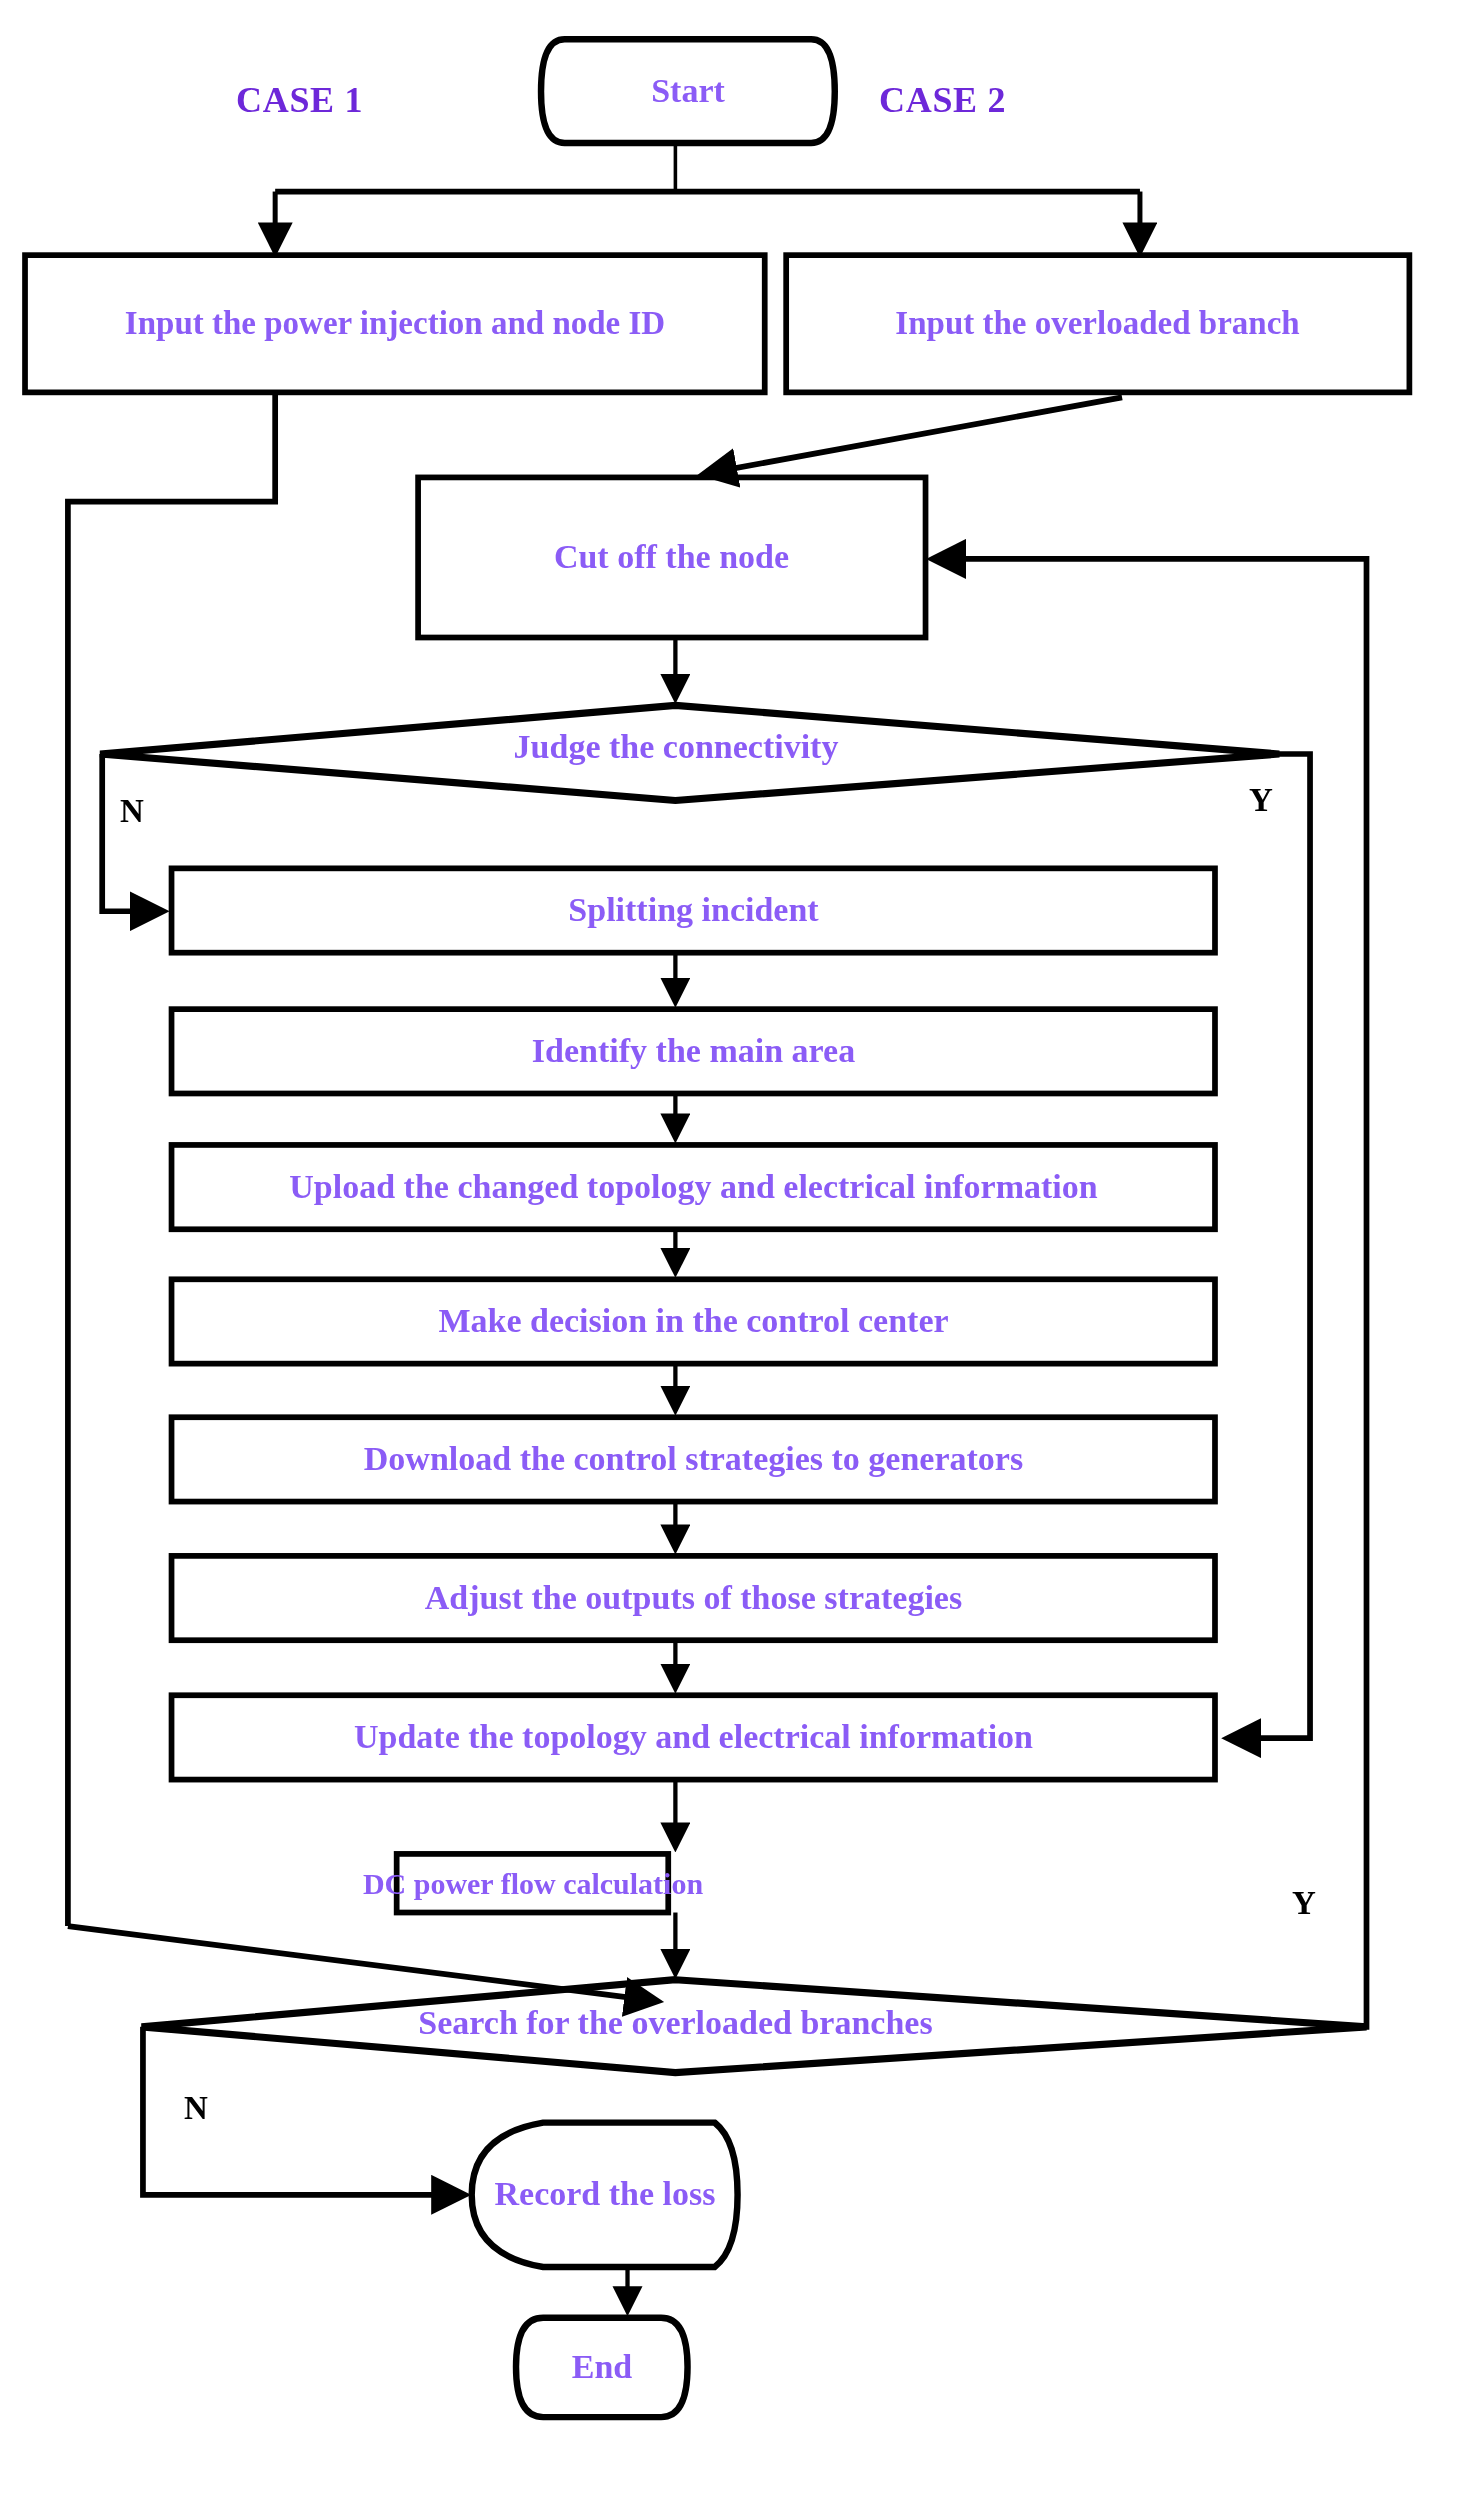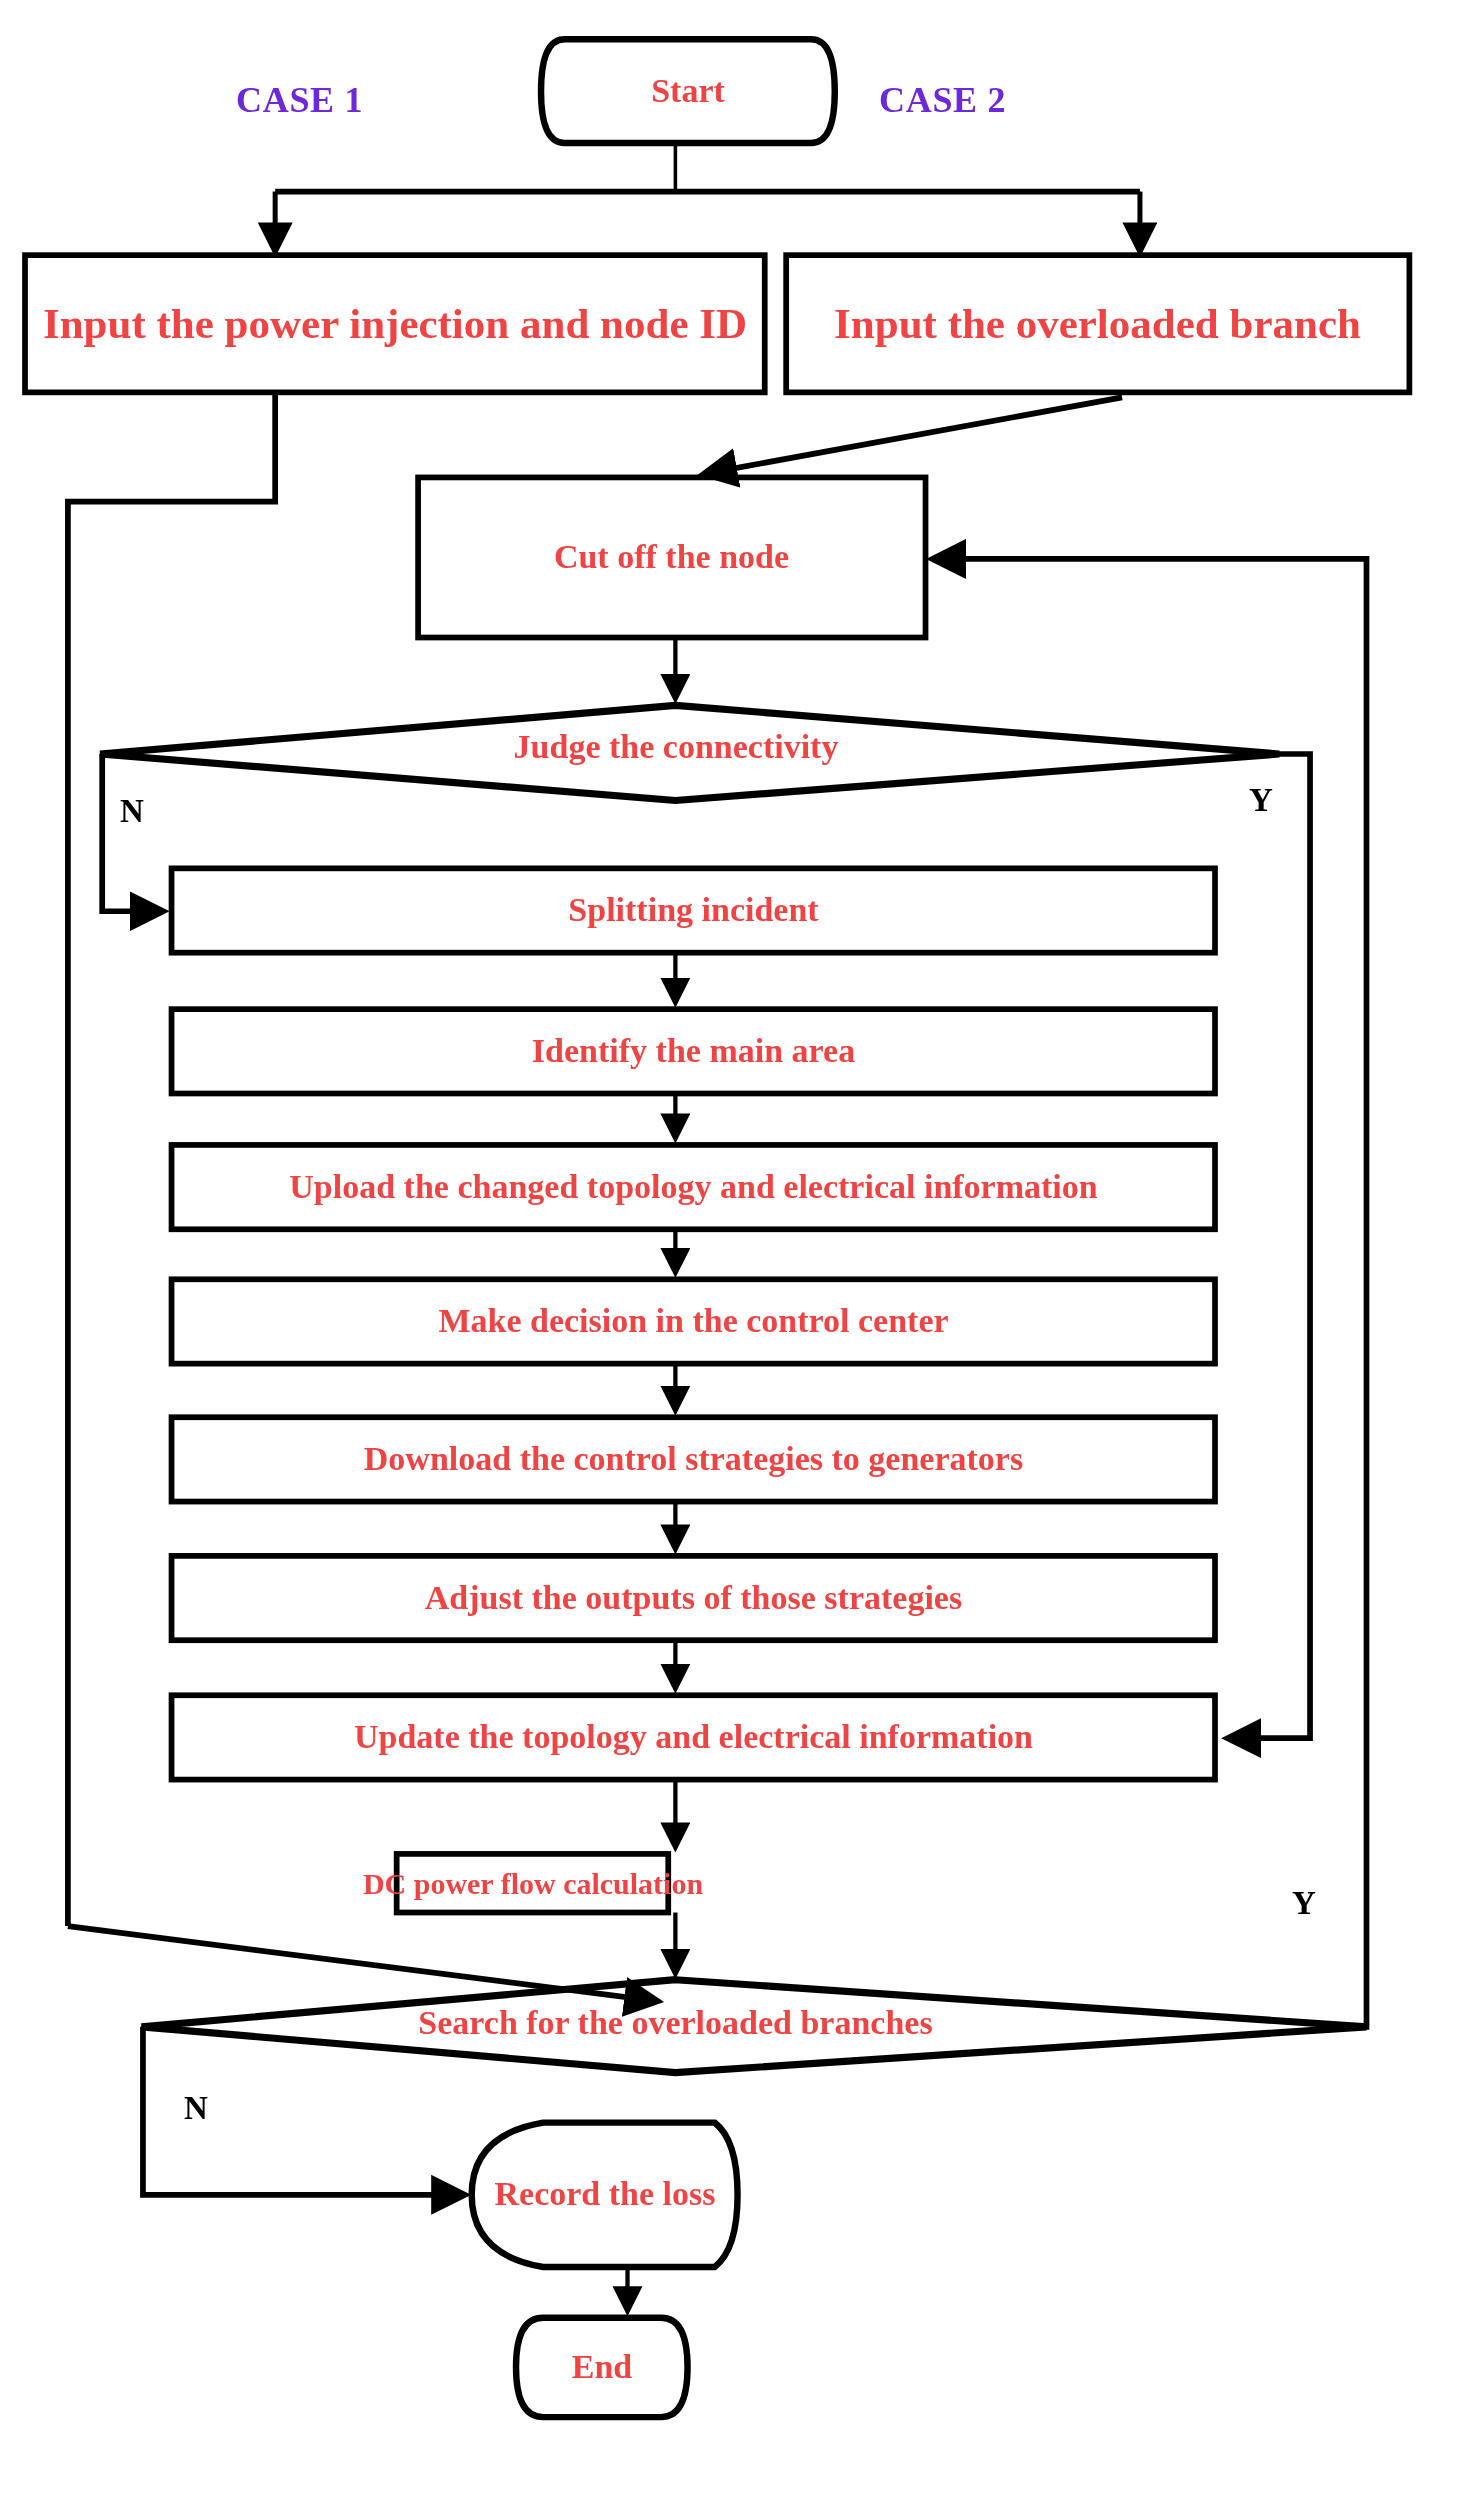--- a/index.html
+++ b/index.html
@@ -22,28 +22,28 @@
     top: 0;
     width: 1478px;
     height: 2500px;
   }
   .node-label {
     position: absolute;
     display: flex;
     align-items: center;
     justify-content: center;
     font-weight: bold;
-    color: #ef4444;
+    color: #8b5cf6;
     font-family: "Liberation Serif", "DejaVu Serif", serif;
     white-space: nowrap;
     pointer-events: none;
   }
   .txt-48 { font-size: 34px; }
   .txt-44 { font-size: 30px; }
-  .txt-46 { font-size: 43px; }
+  .txt-46 { font-size: 33px; }
   .edge-label {
     position: absolute;
     font-weight: bold;
     font-size: 33px;
     color: #000000;
     font-family: "Liberation Serif", "DejaVu Serif", serif;
   }
   .case-label {
     position: absolute;
     font-weight: bold;

